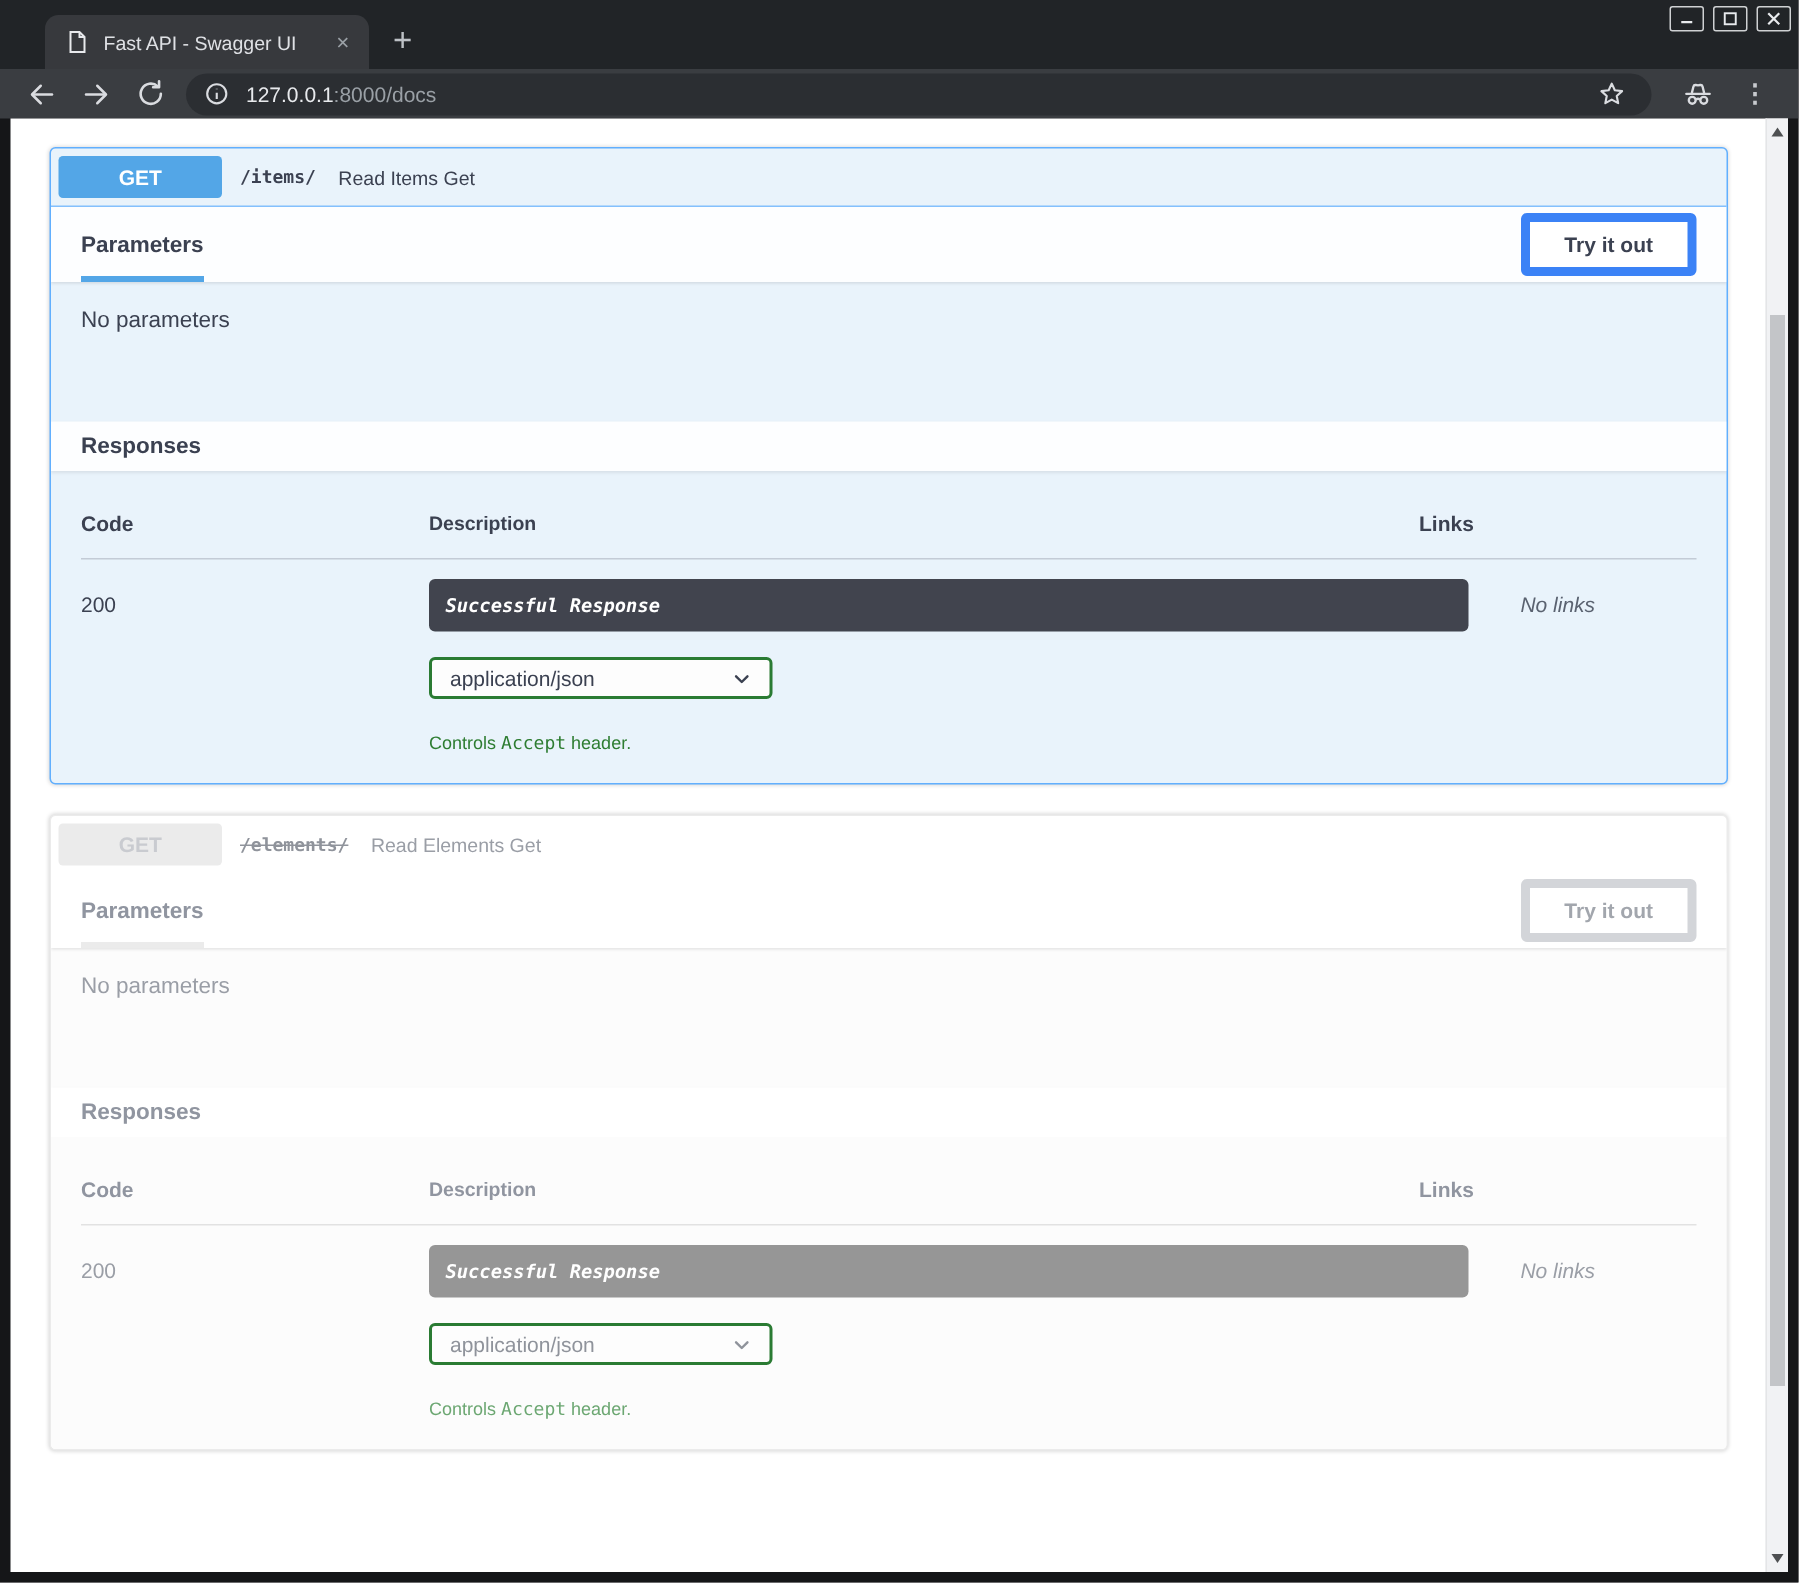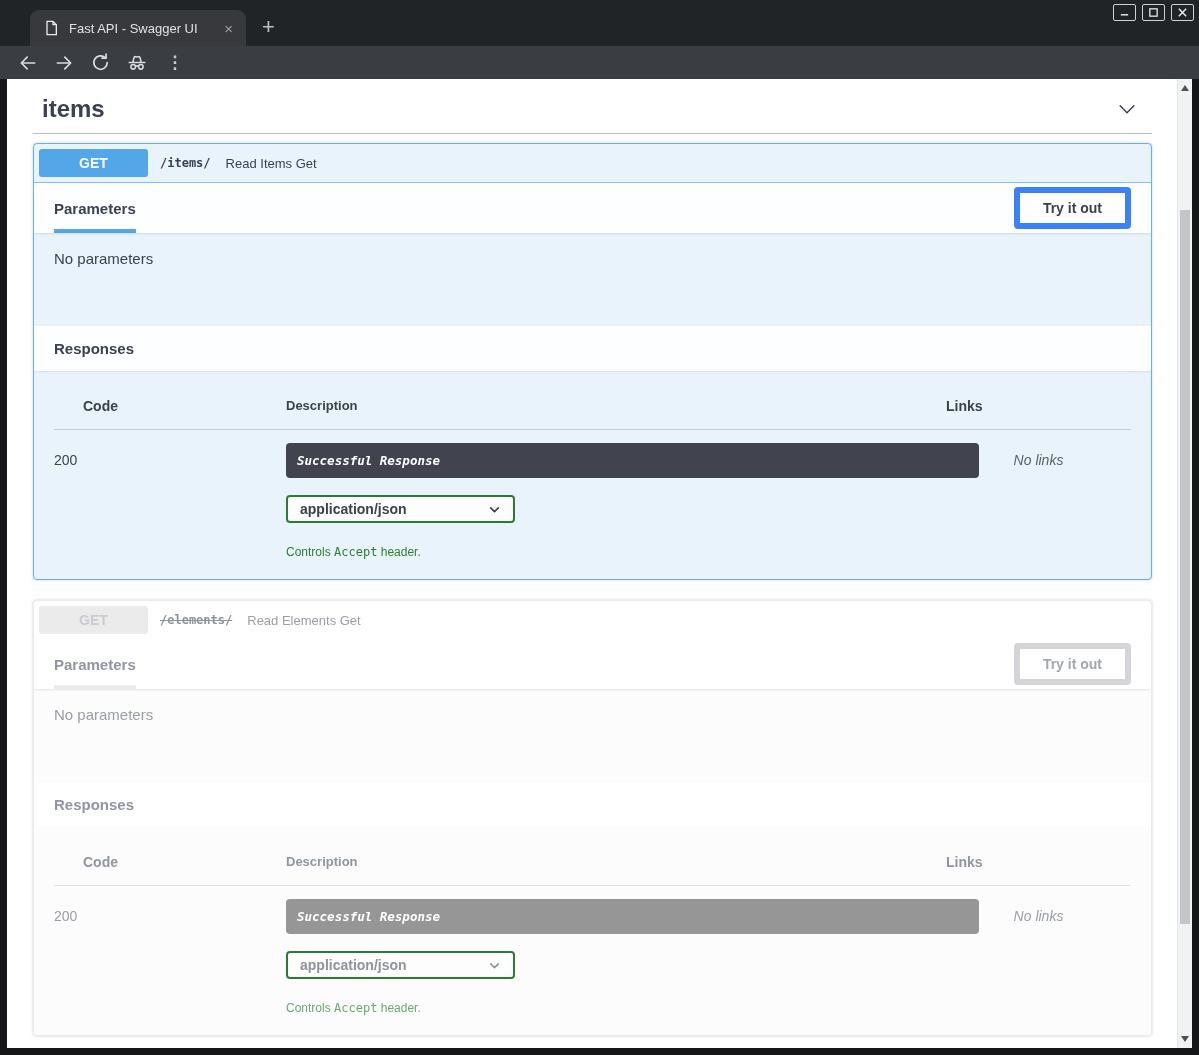--- a/index.html
+++ b/index.html
@@ -64,40 +64,40 @@
   .tab-item { height:100%; display:flex; align-items:center; padding-top:4px;
               border-bottom:4px solid #53a6e7; font-size:15px; font-weight:bold; color:#3b4151; }
   .deprecated .tab-item { border-bottom-color:#ebebeb; color:#9095a0; }
   .try-btn { padding:7px 23px; border:6px solid #3b82f6; border-radius:4px; background:#fff;
              font-family:"Liberation Sans",sans-serif; font-weight:bold; font-size:14px; color:#3b4151; cursor:pointer; }
   .deprecated .try-btn { border-color:#d3d5d9; color:#a2a6ad; }
 
   .params-body { min-height:93px; padding:17px 20px; font-size:15px; color:#3b4151; }
   .deprecated .params-body { color:#9a9ea6; background:#fcfcfc; }
 
-  .responses-hdr { height:45px; display:flex; align-items:center; background:rgba(255,255,255,.88);
+  .responses-hdr { height:33px; display:flex; align-items:center; background:rgba(255,255,255,.88);
                    box-shadow:0 1px 2px rgba(0,0,0,.08); padding:0 20px; font-size:15px; font-weight:bold; color:#3b4151; }
   .deprecated .responses-hdr { color:#9095a0; }
 
   .responses-body { padding:27px 20px 20px; }
   .deprecated .responses-body { background:#fcfcfc; }
   .rgrid { display:grid; grid-template-columns:232px 660px 1fr; }
   .thead { padding-bottom:15px; border-bottom:1px solid rgba(59,65,81,.22); font-weight:bold; color:#3b4151; }
   .deprecated .thead { color:#9095a0; border-bottom-color:rgba(0,0,0,.1); }
-  .h-code { font-size:14px;margin-left:29px; } .h-desc { font-size:13px; } .h-links { font-size:14px; }
+  .h-code { font-size:14px; } .h-desc { font-size:13px; } .h-links { font-size:14px; }
   .trow { padding-top:13px; }
   .c-code { font-size:14px; color:#3b4151; padding-top:9px; }
   .deprecated .c-code { color:#9a9ea6; }
   .resp-box { width:693px; height:35px; background:#41444e; border-radius:4px; display:flex; align-items:center;
               padding:0 11px; color:#fff; font-family:"DejaVu Sans Mono",monospace; font-style:italic;
               font-weight:bold; font-size:12.5px; }
   .deprecated .resp-box { background:#969696; }
   .ct-select { margin-top:17px; width:229px; height:28px; border:2px solid #2a7b33; border-radius:4px;
                background:#fdfdfd; display:flex; align-items:center; justify-content:space-between;
-               padding:0 12px; font-weight:bold; font-size:14px; color:#3b4151; cursor:pointer; }
+               padding:0 12px; font-weight:normal; font-size:14px; color:#3b4151; cursor:pointer; }
   .deprecated .ct-select { color:#8f939b; }
   .ct-note { margin-top:22px; font-size:12px; color:#2e7d32; }
   .ct-note .mono { font-family:"DejaVu Sans Mono",monospace; }
   .deprecated .ct-note { color:#6ca772; }
   .c-links { font-size:14px; font-style:italic; color:#5a6270; padding-top:9px;text-align:center; }
   .deprecated .c-links { color:#9a9ea6; }
 </style>
 </head>
 <body>
 
@@ -146,44 +146,51 @@
         <path d="M4 12h15"></path>
           <path d="M13 5l7 7-7 7"></path>
       </svg>
     </div>
     <div class="nav-btn">
       <svg width="19" height="19" viewBox="0 0 24 24" fill="none" stroke="#dadce0" stroke-width="2.2" stroke-linecap="round">
         <path d="M20.5 12a8.5 8.5 0 1 1-2.6-6.1"></path>
           <path d="M19 1.5v5h-5" stroke-linejoin="round"></path>
       </svg>
     </div>
+    <div class="omnibox">
+      <span style="display:flex;">
+        <svg width="17" height="17" viewBox="0 0 24 24" fill="none" stroke="#dadce0" stroke-width="2">
+          <circle cx="12" cy="12" r="9"></circle>
+            <path d="M12 11v6"></path>
+            <path d="M12 7.2v.6"></path>
+        </svg>
+      </span>
+      <span class="url"><span class="host">127.0.0.1</span><span class="rest">:8000/docs</span></span>
+      <span class="right-icon">
+        <svg width="19" height="19" viewBox="0 0 24 24" fill="none" stroke="#dadce0" stroke-width="1.8" stroke-linejoin="round">
+          <path d="M12 3.5l2.6 5.6 6.1.7-4.5 4.1 1.2 6-5.4-3-5.4 3 1.2-6-4.5-4.1 6.1-.7z"></path>
+        </svg>
+      </span>
+    </div>
     <div class="right-icon">
       <svg width="22" height="22" viewBox="0 0 24 24" fill="none" stroke="#dadce0" stroke-width="1.7">
         <path d="M3.5 11.5h17" stroke-linecap="round"></path>
         <path d="M7.5 11 8.7 6.2c.2-.8.9-1.2 1.7-1.1l1.6.3 1.6-.3c.8-.1 1.5.3 1.7 1.1L16.5 11"></path>
         <circle cx="7.8" cy="16.2" r="2.5"></circle>
           <circle cx="16.2" cy="16.2" r="2.5"></circle>
         <path d="M10.3 15.7c1-.7 2.4-.7 3.4 0"></path>
       </svg>
     </div>
     <div class="right-icon menu-dots">⋮</div>
   </div>
 
   <div class="viewport">
     <div class="page">
       <div class="inner">
 
-        <div class="tag-header">
-          <span class="tag-title">items</span>
-          <span style="display:flex;">
-            <svg width="22" height="22" viewBox="0 0 24 24" fill="none" stroke="#3b4151" stroke-width="1.6" stroke-linecap="round" stroke-linejoin="round">
-              <path d="M4.5 8.5 12 16l7.5-7.5"></path>
-            </svg>
-          </span>
-        </div>
 
         <div class="opblock get">
           <div class="op-summary">
             <span class="method-badge">GET</span>
             <span class="op-path">/items/</span>
             <span class="op-desc">Read Items Get</span>
           </div>
 
           <div class="sec-header">
             <div class="tab-item">Parameters</div>

